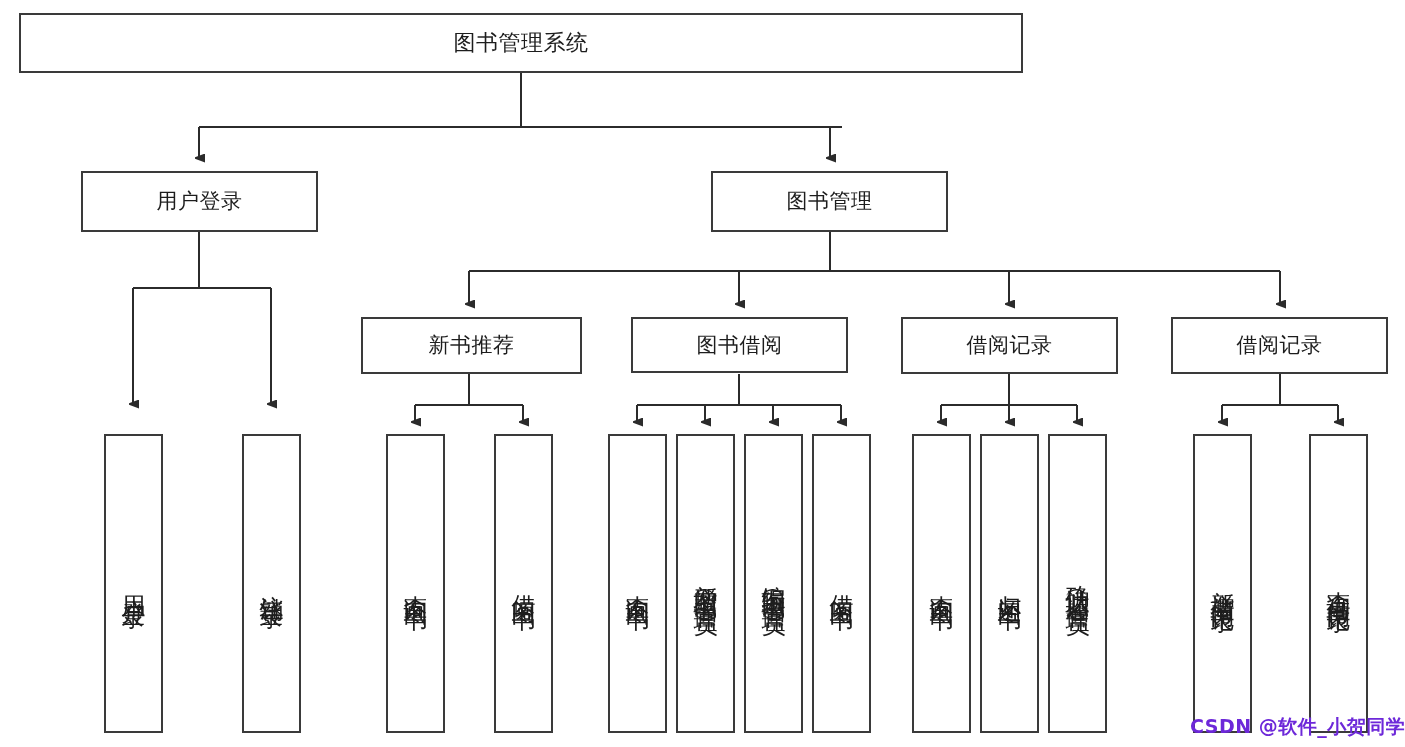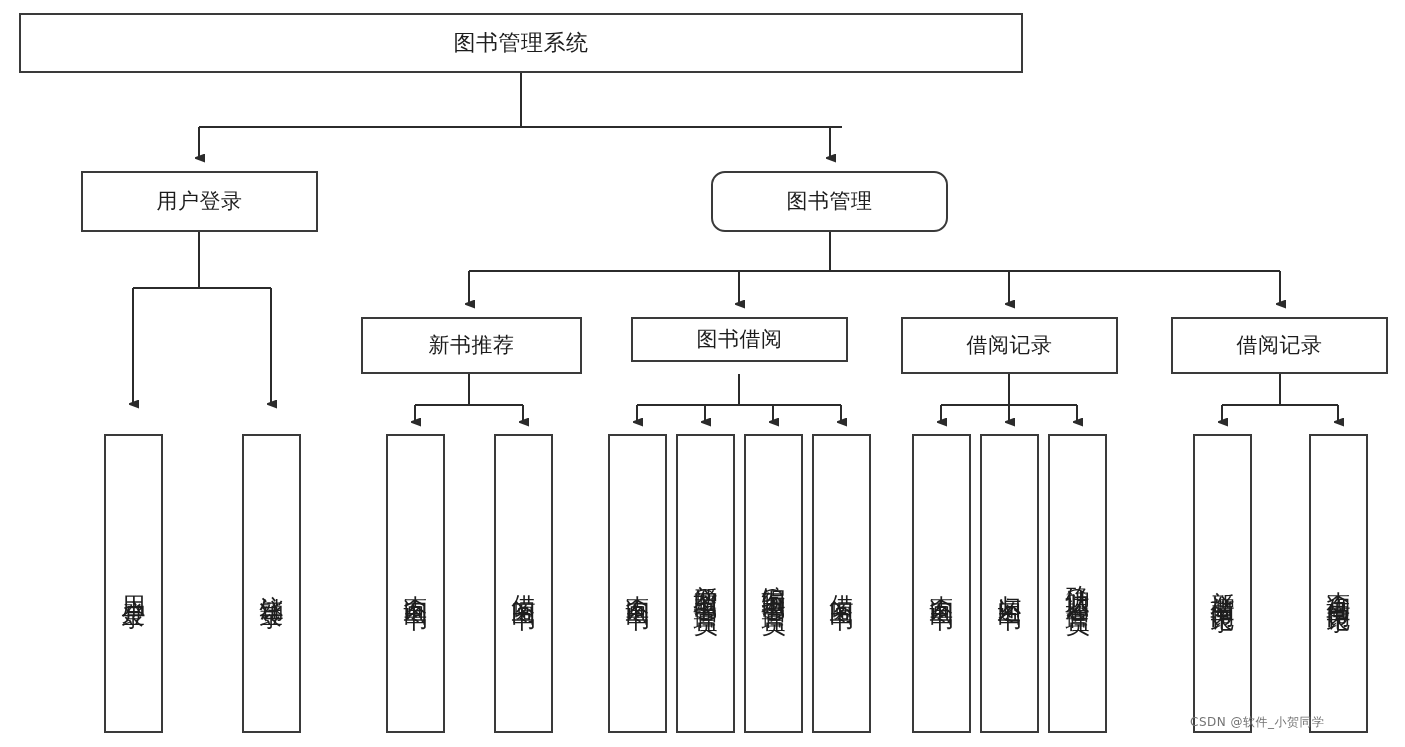--- a/index.html
+++ b/index.html
@@ -59,25 +59,26 @@
   .node.vert .node-label {
     writing-mode: vertical-rl;
     text-orientation: upright;
     font-size: 24px;
     line-height: 1.0;
     letter-spacing: 4px;
     white-space: nowrap;
   }
   .watermark {
     position: absolute;
-    color: #737373;
-    font-size: 12px;
+    color: #6d28d9;
+    font-size: 19px;
     white-space: nowrap;
     letter-spacing: 0.5px;
     user-select: none;
+    font-weight: bold;
   }
 </style>
 </head>
 <body>
 
 <div id="diagram-root">
 
   <svg class="wires" viewBox="0 0 1405 747">
     <defs>
       <marker id="arrow" markerWidth="10" markerHeight="10" refX="4.5" refY="6" orient="auto" markerUnits="userSpaceOnUse">
@@ -128,28 +129,28 @@
     </g>
   </svg>
 
   <div class="node horiz root" style="left:19px; top:13px; width:1004px; height:60px;font-family:Liberation Serif, serif;">
     <span class="node-label">图书管理系统</span>
   </div>
 
   <div class="node horiz" style="left:81px; top:171px; width:237px; height:61px;">
     <span class="node-label">用户登录</span>
   </div>
-  <div class="node horiz" style="left:711px; top:171px; width:237px; height:61px;border-radius:14px;">
+  <div class="node horiz" style="left:711px; top:171px; width:237px; height:61px;">
     <span class="node-label">图书管理</span>
   </div>
 
   <div class="node horiz" style="left:361px; top:317px; width:221px; height:57px;">
     <span class="node-label">新书推荐</span>
   </div>
-  <div class="node horiz" style="left:631px; top:317px; width:217px; height:45px;">
+  <div class="node horiz" style="left:631px; top:317px; width:217px; height:56px;">
     <span class="node-label">图书借阅</span>
   </div>
   <div class="node horiz" style="left:901px; top:317px; width:217px; height:57px;">
     <span class="node-label">借阅记录</span>
   </div>
   <div class="node horiz" style="left:1171px; top:317px; width:217px; height:57px;">
     <span class="node-label">借阅记录</span>
   </div>
 
   <div class="node vert" style="left:104px; top:434px; width:59px; height:299px;">

